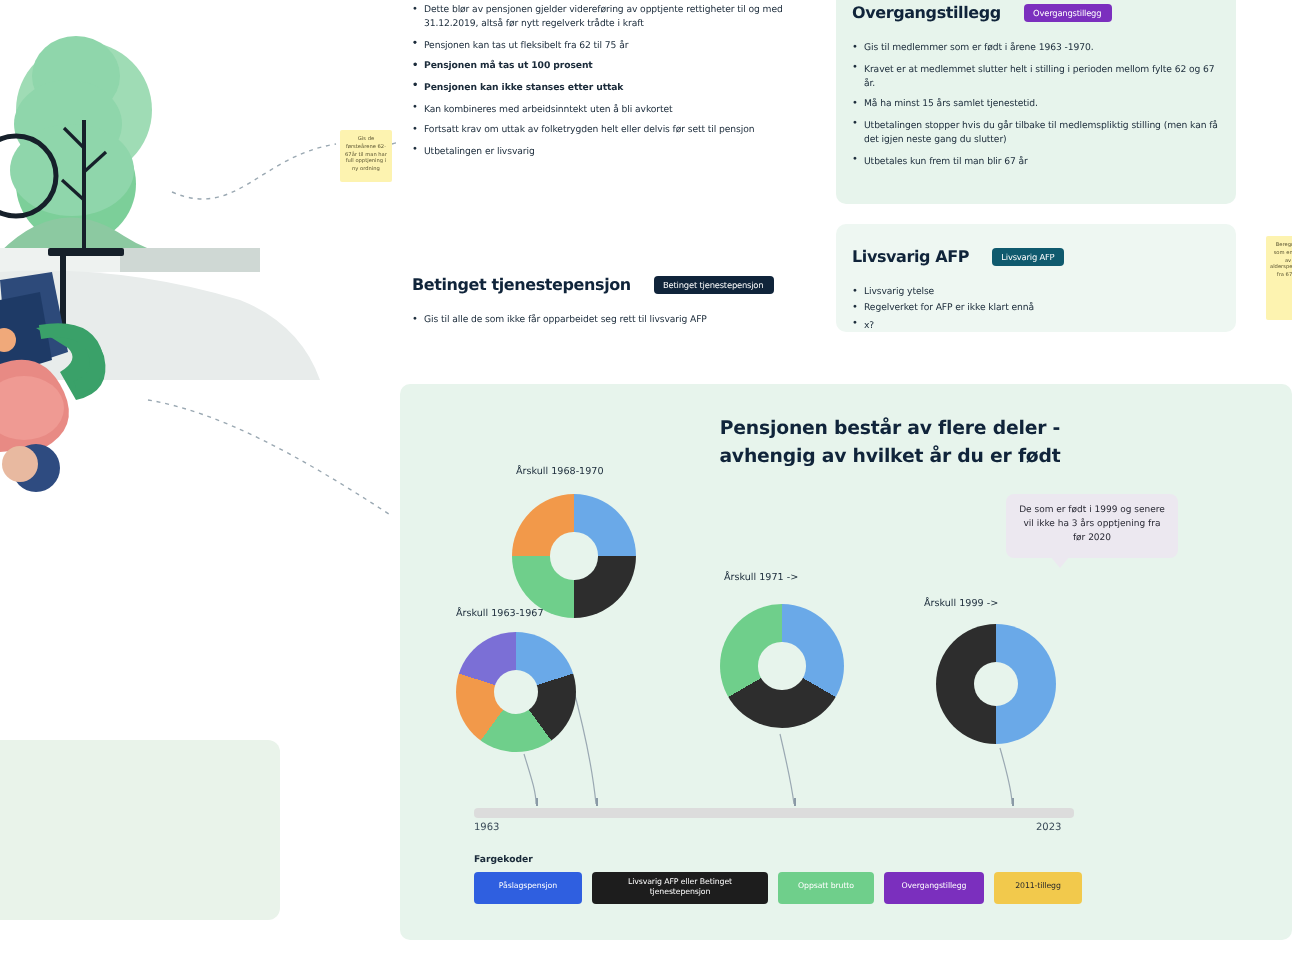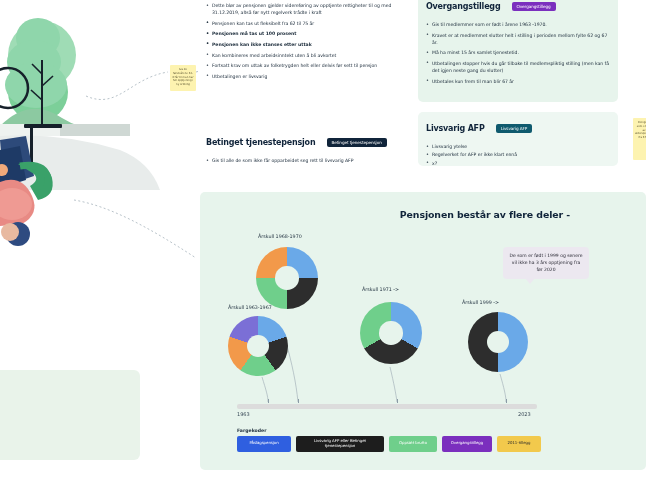--- a/index.html
+++ b/index.html
@@ -60,21 +60,21 @@
   }
   ul.bullets.tight li { margin-bottom: 1.2px; }
 
   
   #chart-panel {
     position: absolute; left: 200px; top: 192px; width: 446px; height: 278px;
     background: #e7f4ec; border-radius: 5px;
   }
   #chart-title {
     position: absolute; left: 120px; top: 16px; width: 250px;
-    text-align: right; font-size: 9.4px; font-weight: bold;
+    text-align: center; font-size: 9.4px; font-weight: bold;
     color: #10243a; line-height: 1.5; letter-spacing: -0.1px;
   }
   .donut-label {
     position: absolute; font-size: 4.8px; color: #1b2b3a; white-space: nowrap;
   }
   .donut { position: absolute; border-radius: 50%; }
   .donut:after {
     content: ""; position: absolute; border-radius: 50%;
     background: #e7f4ec;
     left: 31%; top: 31%; width: 38%; height: 38%;
@@ -233,20 +233,21 @@
       <li>Livsvarig ytelse</li>
       <li>Regelverket for AFP er ikke klart ennå</li>
       <li>x?</li>
     </ul>
   </div>
 
   <div id="chart-panel">
 
     <div id="chart-title">
       <div>Pensjonen består av flere deler -</div>
+      <div>avhengig av hvilket år du er født</div>
     </div>
 
     <svg style="position:absolute;left:0;top:0;width:446px;height:278px;">
       <path d="M86 150 C 92 172, 96 190, 98 210" stroke="#9aa8b2" stroke-width="0.6" fill="none"></path>
       <path d="M62 185 C 66 198, 68 204, 68 210" stroke="#9aa8b2" stroke-width="0.6" fill="none"></path>
       <path d="M190 175 C 194 192, 196 202, 197 210" stroke="#9aa8b2" stroke-width="0.6" fill="none"></path>
       <path d="M300 182 C 304 196, 306 204, 306 210" stroke="#9aa8b2" stroke-width="0.6" fill="none"></path>
     </svg>
 
     <div class="donut-label" style="left:58px; top:42px;">Årskull 1968-1970</div>

